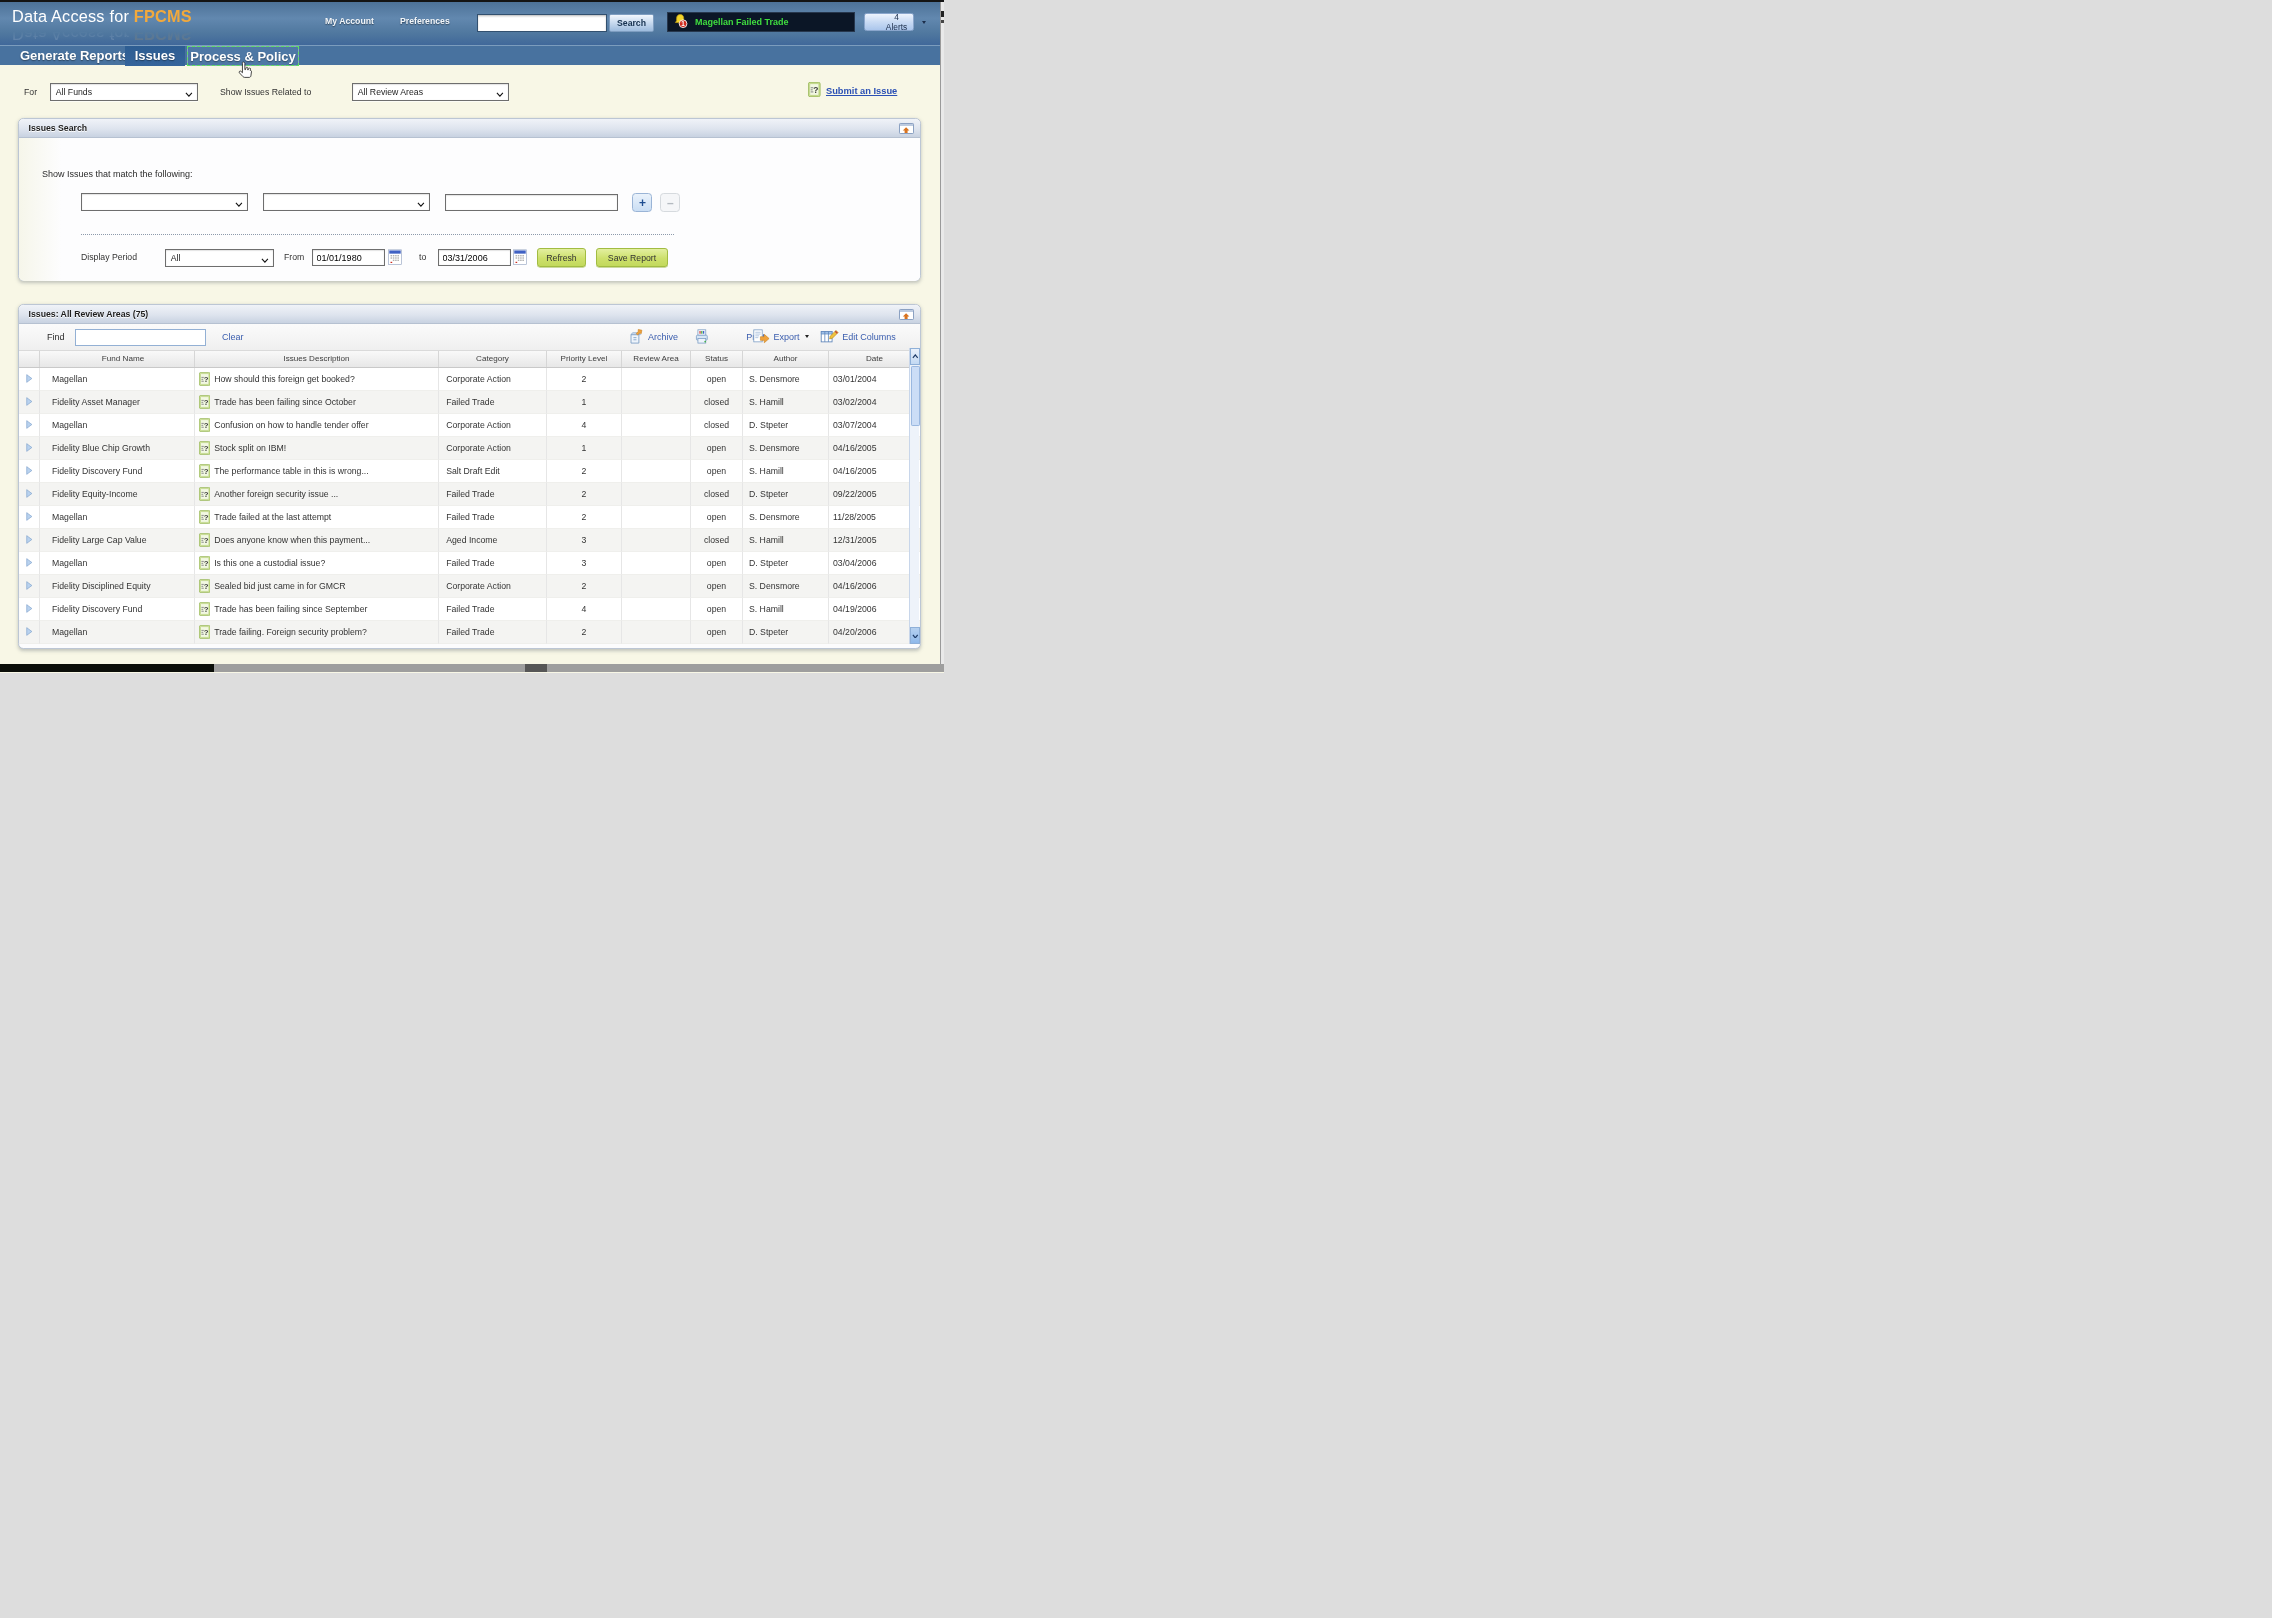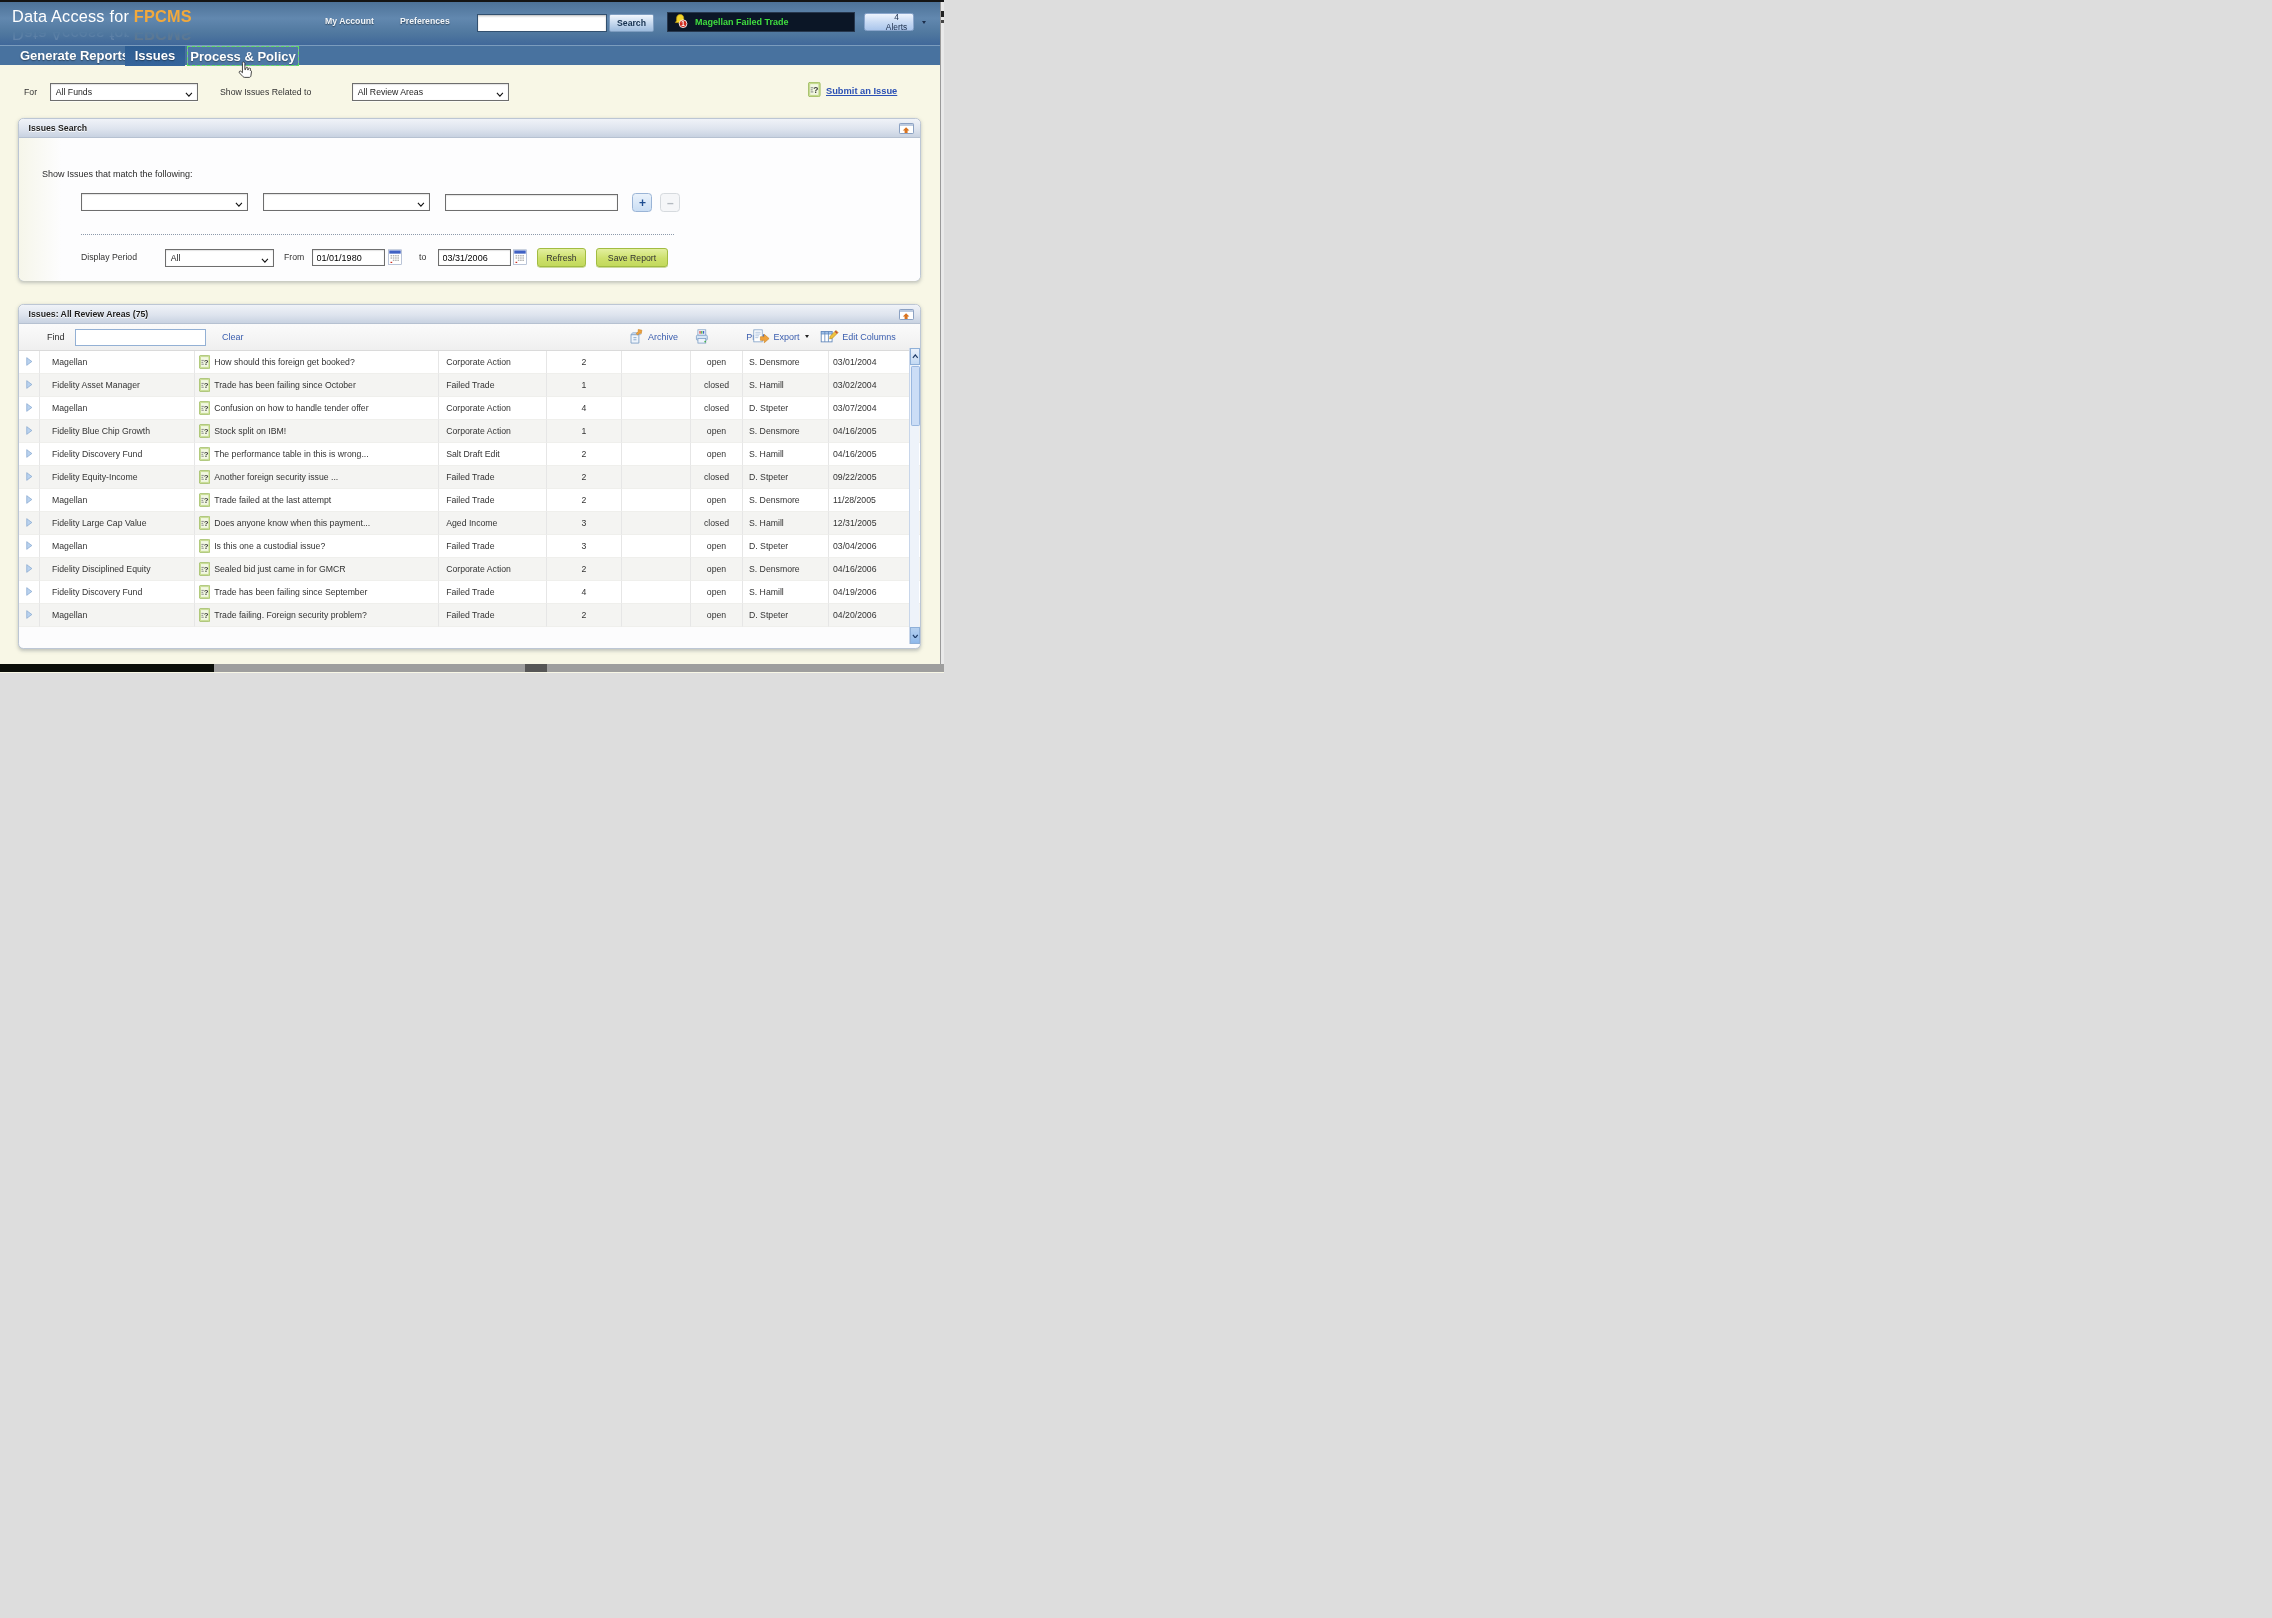--- a/index.html
+++ b/index.html
@@ -344,20 +344,31 @@
           <rect x="2" y="6" width="18" height="4" fill="#9fc0e8" stroke="#5b83b8" stroke-width="1"></rect>
           <path d="M8 6v17M14 6v17" stroke="#5b83b8" stroke-width="1.3"></path>
           <path d="M26.5 4l3.5 3.5-9.5 9.5-4.6 1.1 1.1-4.6z" fill="#f0c23c" stroke="#b8860b" stroke-width="1"></path>
           <path d="M25.3 5.2l3.5 3.5" stroke="#c2453a" stroke-width="2.4"></path>
         </svg>
         <span>Edit Columns</span>
       </div>
     </div>
 
     <div class="grid">
+      <div class="grid-header">
+        <div class="ghcell col-exp"></div>
+        <div class="ghcell col-fund">Fund Name</div>
+        <div class="ghcell col-desc" style="justify-content:center;padding-left:0;">Issues Description</div>
+        <div class="ghcell col-cat" style="justify-content:center;padding-left:0;">Category</div>
+        <div class="ghcell col-pri">Priority Level</div>
+        <div class="ghcell col-rev" style="justify-content:center;">Review Area</div>
+        <div class="ghcell col-status">Status</div>
+        <div class="ghcell col-auth" style="justify-content:center;padding-left:0;">Author</div>
+        <div class="ghcell col-date" style="justify-content:center;padding-left:0;">Date</div>
+      </div>
       <div>
           <div class="grid-row">
     <div class="cell col-exp">
       <svg width="6.6" height="9" viewBox="0 0 10 14">
                 <path d="M1 1 L9 7 L1 13 Z" fill="#b9d2ef" stroke="#7ba0cc" stroke-width="1"></path>
               </svg>
     </div>
     <div class="cell col-fund">Magellan</div>
     <div class="cell col-desc">
       <span style="display:flex;">

